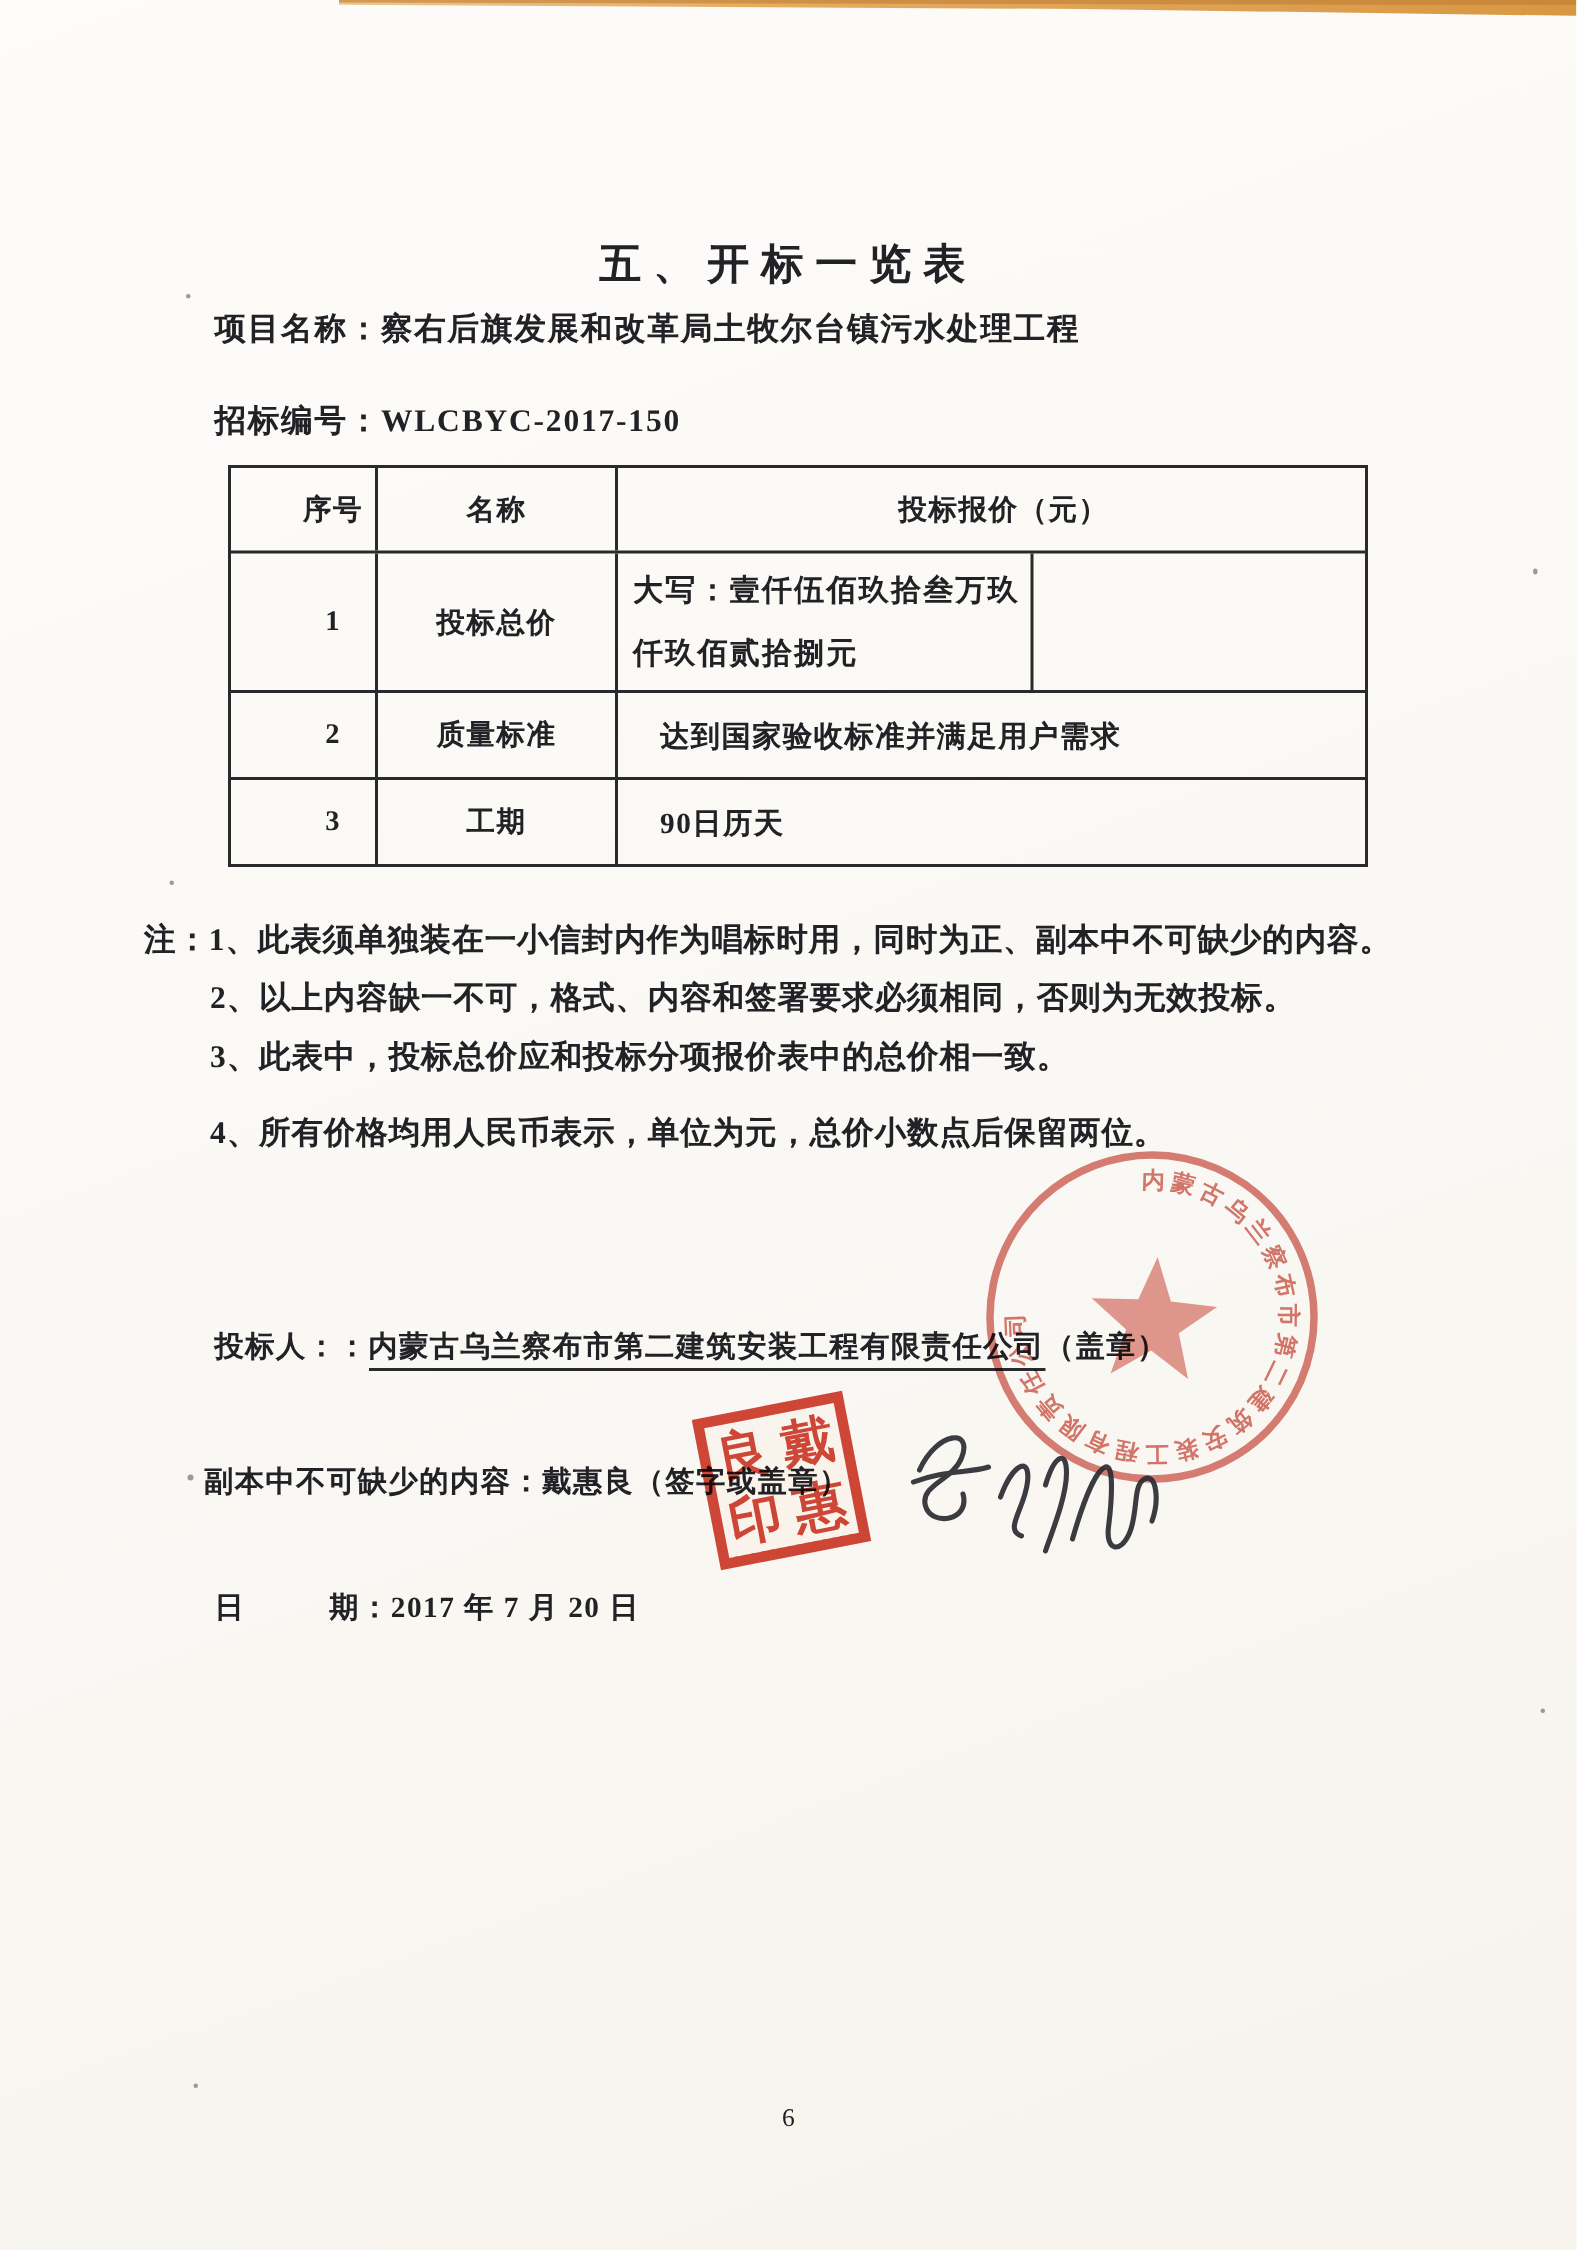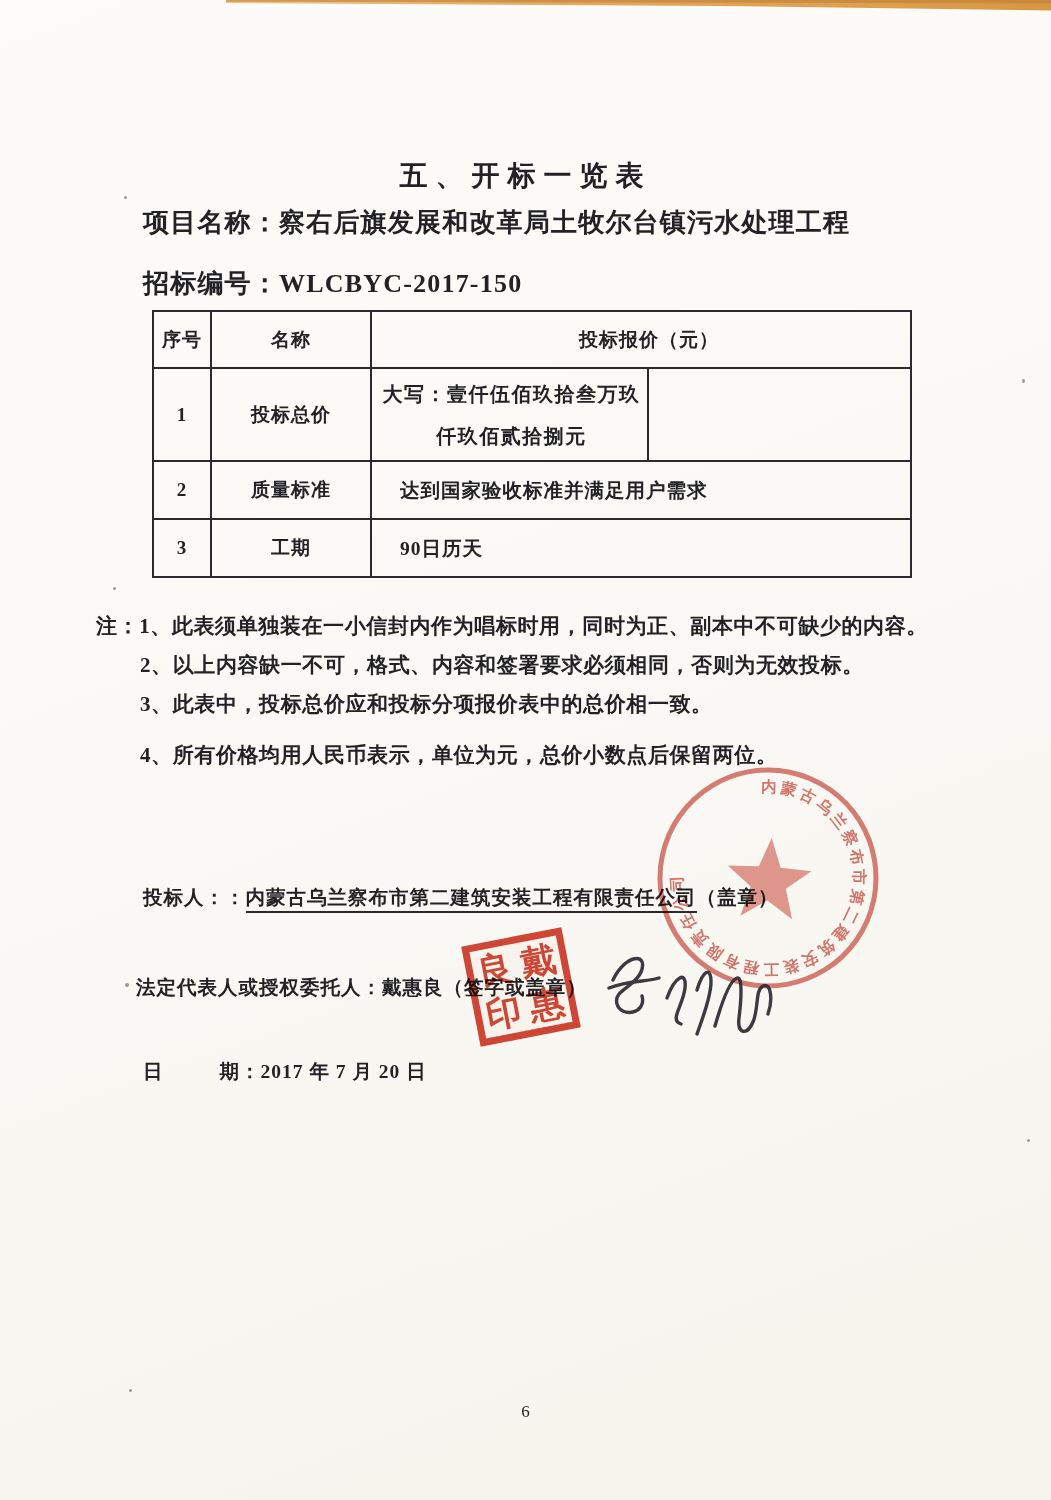--- a/index.html
+++ b/index.html
@@ -15,43 +15,43 @@
     background:linear-gradient(90deg,#eec58d 0%,#e5ab62 35%,#dea153 70%,#d89742 100%); }
   .edge2 { position:absolute; top:0; left:226px; right:0; height:5px;
     clip-path:polygon(0 0,100% 0,100% 68%,0 34%);
     background:#bf7f33; opacity:.6; }
 
   .speck { position:absolute; background:#4d4d4d; border-radius:50%; opacity:.55; }
 
   .title { position:absolute; top:122px; left:0; width:100%; text-align:center;
     font-size:28px; font-weight:700; letter-spacing:8px;margin-top:35px; }
 
-  .meta-line { position:absolute; left:143px; font-size:26px; font-weight:700;
+  .meta-line { position:absolute; left:143px; font-size:21px; font-weight:700;
     letter-spacing:1.2px; white-space:nowrap; }
   .meta-project { top:205px; }
   .meta-tender  { top:266px; }
 
   
   .btable { position:absolute; left:152px; top:310px; width:756px;
     border:2px solid #2a2a2e; background:transparent; }
   .trow { display:flex; border-bottom:2px solid #2a2a2e; }
   .trow:last-child { border-bottom:none; }
   .cell { border-right:2px solid #2a2a2e; display:flex; align-items:center;
     justify-content:center; font-weight:700; font-size:19px; letter-spacing:1px;
     box-sizing:border-box; }
   .cell.last { border-right:none; }
-  .c-no   { width:58px; flex:none; }
+  .c-no   { width:58px; flex:none;margin-left:40px; }
   .c-name { width:160px; flex:none;text-align:center; }
   .c-rest { flex:1;margin-left:16px; }
   .h-row  { height:55px; }
   .r1     { height:91px; }
   .r2     { height:56px; }
   .r3     { height:56px; }
   .c-words { width:277px; flex:none; justify-content:flex-start; align-items:center;
-    padding:0 6px 0 10px; font-size:20px; line-height:42px; letter-spacing:1.5px;text-align:center; }
+    padding:0 6px 0 10px; font-size:20px; line-height:42px; letter-spacing:1.5px; }
   .c-digits { justify-content:flex-start; padding-left:14px; font-size:20px;
     letter-spacing:.5px; }
   .c-value { justify-content:flex-start; padding-left:12px; font-size:19.5px; }
 
   
   .note-line { position:absolute; font-size:21px; font-weight:700;
     letter-spacing:.6px; white-space:nowrap; }
   .n1 { left:96px;  top:612px; }
   .n2 { left:140px; top:651px; }
   .n3 { left:140px; top:690px; }
@@ -135,21 +135,21 @@
 </div>
 <div class="note-line n2">2、以上内容缺一不可，格式、内容和签署要求必须相同，否则为无效投标。</div>
 <div class="note-line n3">3、此表中，投标总价应和投标分项报价表中的总价相一致。</div>
 <div class="note-line n4">4、所有价格均用人民币表示，单位为元，总价小数点后保留两位。</div>
 
 <div class="sign-line bidder">
   <span>投标人：：</span><span class="uline">内蒙古乌兰察布市第二建筑安装工程有限责任公司</span><span>（盖章）</span>
 </div>
 
 <div class="sign-line legal">
-  <span>法定代表人或授权委托人：</span><span>戴惠良</span><span>（签字或盖章）</span>
+  <span>副本中不可缺少的内容：</span><span>戴惠良</span><span>（签字或盖章）</span>
 </div>
 
 <div class="sign-line datey">
   <span>日</span><span class="date-gap"></span><span>期：</span><span>2017 年 7 月 20 日</span>
 </div>
 
 <svg class="round-seal" viewBox="0 0 240 240">
   <circle cx="120" cy="120" r="108" fill="none" stroke="#c94a3d" stroke-width="5" opacity=".8"></circle>
   <polygon points="0,-44 10.9,-15 41.9,-13.6 17.6,5.7 25.9,35.6 0,18.5 -25.9,35.6 -17.6,5.7 -41.9,-13.6 -10.9,-15" transform="translate(120,124) rotate(14)" fill="#d2574a" fill-opacity=".68"></polygon>
   <defs>

